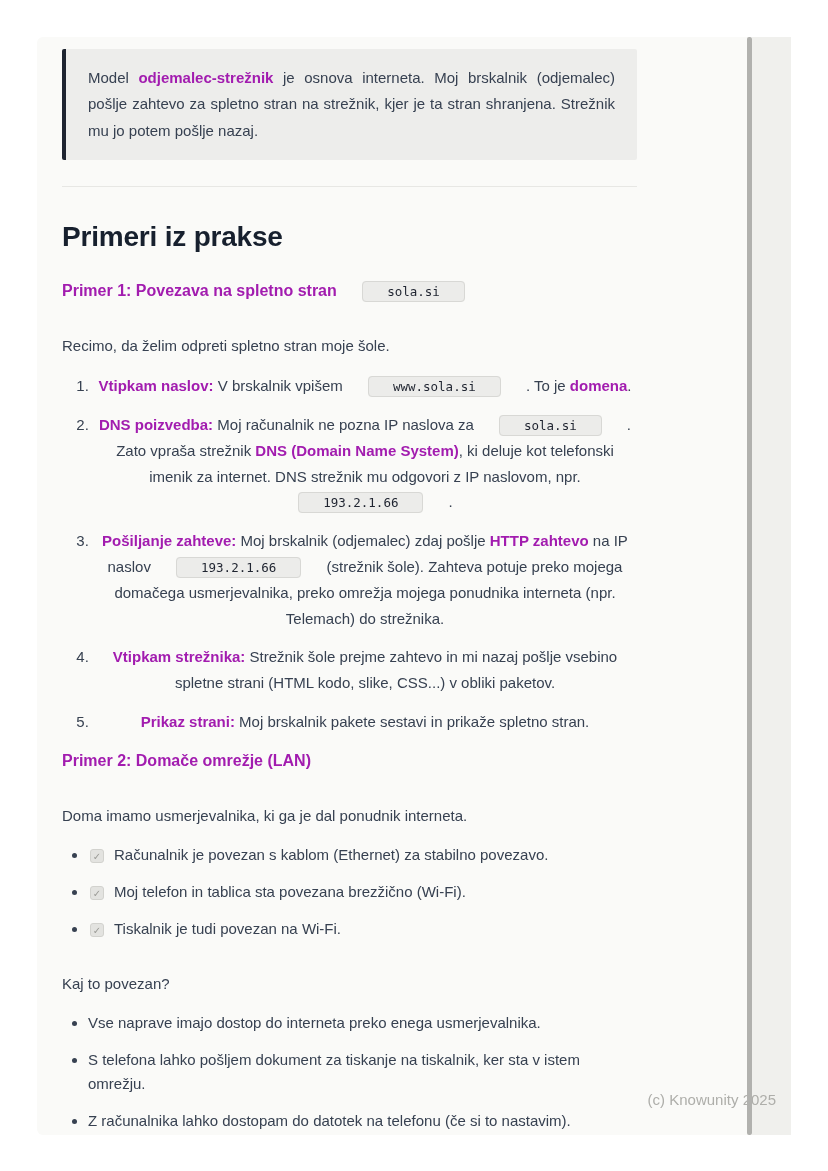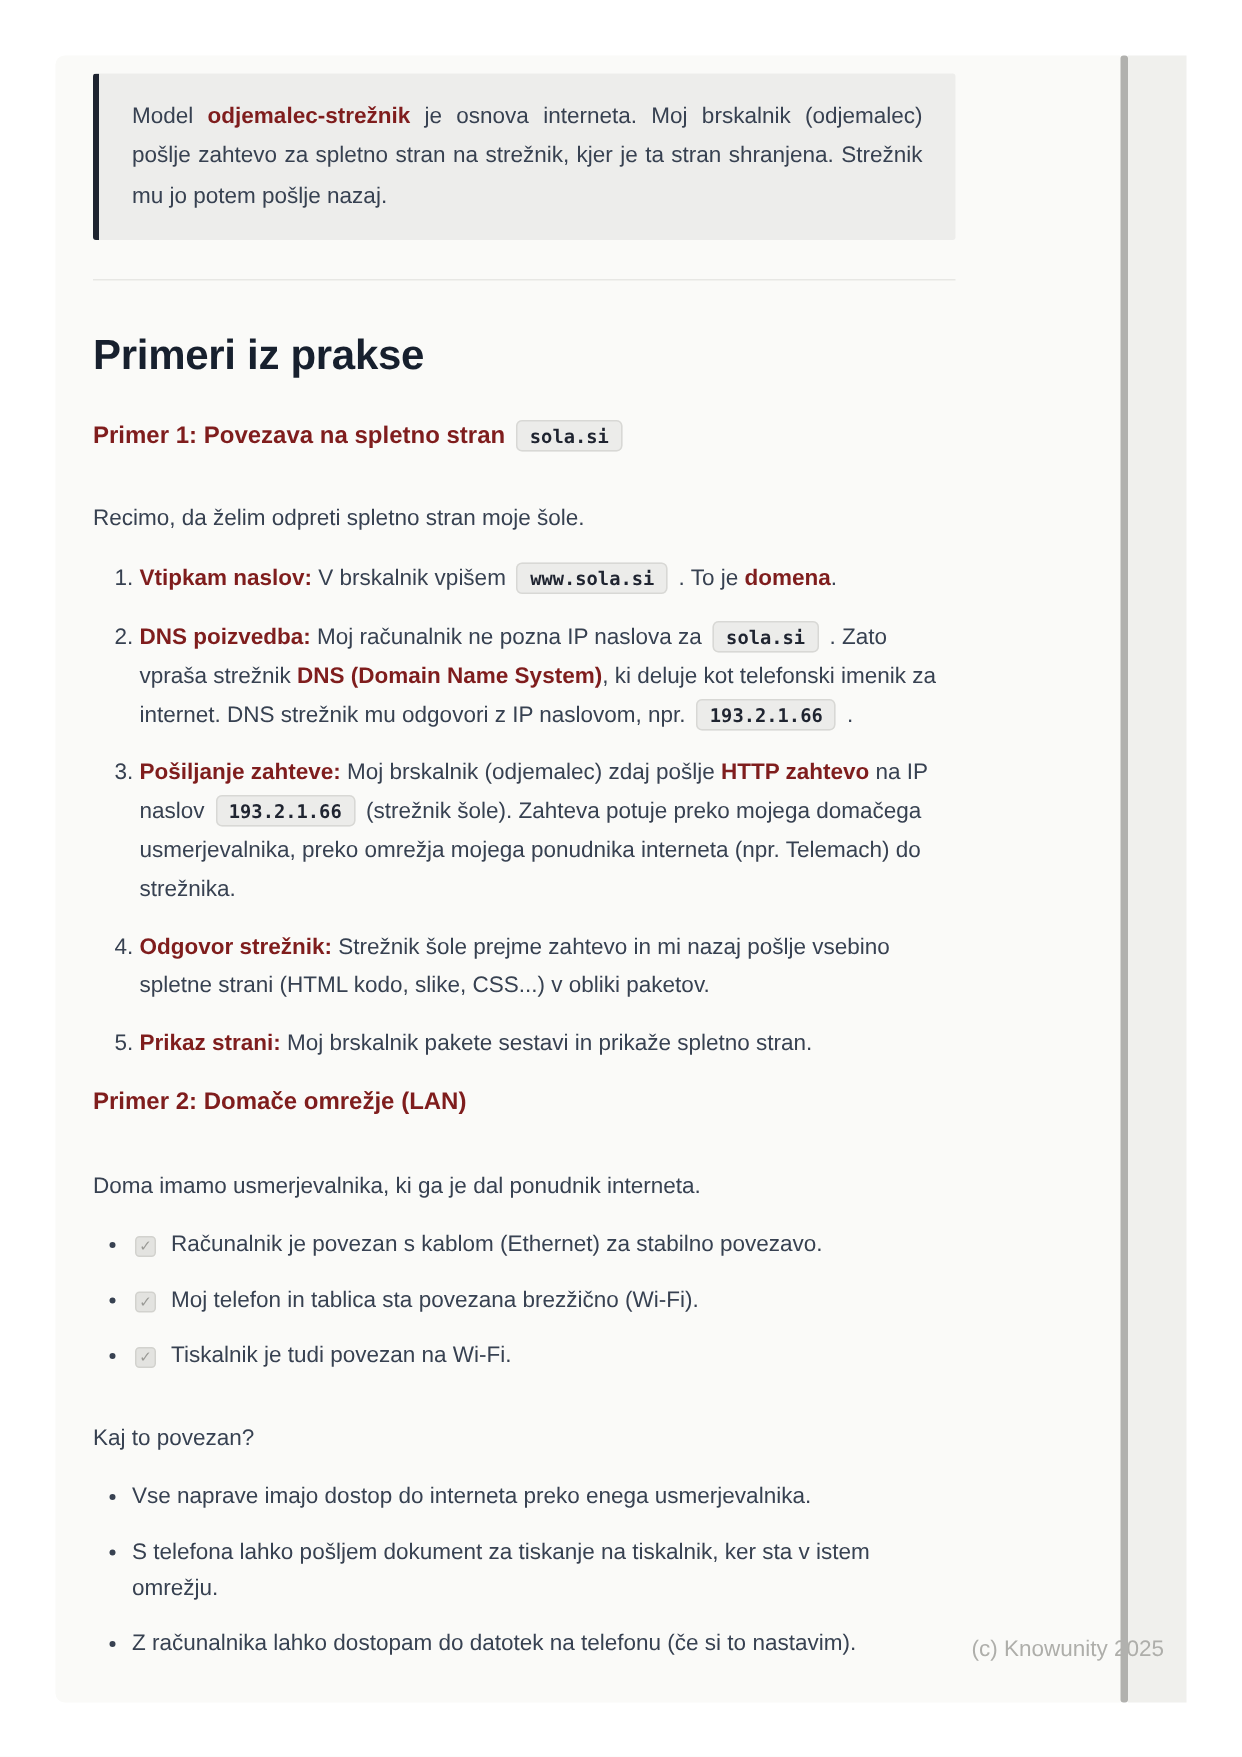--- a/index.html
+++ b/index.html
@@ -31,21 +31,21 @@
   }
   blockquote.callout {
     background: #ededeb;
     border-left: 4px solid #1e2430;
     border-radius: 2px;
     padding: 16px 22px;
     text-align: justify;
     line-height: 1.75;
     margin-bottom: 26px;
   }
-  strong { color: #7f1d1d; font-weight: 700; }
+  strong { color: #a21caf; font-weight: 700; }
   hr.divider {
     border: none;
     border-top: 1px solid #e7e7e4;
     margin: 0 0 28px 0;
   }
   h2.section-heading {
     font-size: 28px;
     font-weight: 700;
     color: #17202e;
     letter-spacing: -0.2px;
@@ -54,35 +54,35 @@
   .subheading {
     font-size: 16px;
     font-weight: 700;
     color: #1f2937;
     margin-bottom: 16px;
   }
   p.para { margin-bottom: 15px; margin-top: 31px; }
   code.code, .subheading code.code {
     font-family: "DejaVu Sans Mono", monospace;
     font-size: 12.5px;
-    font-weight: 700;
+    font-weight: 400;
     background: #ececea;
     border: 1px solid #d8d8d5;
     border-radius: 4px;
-    padding: 2px 8px;
-    margin: 0 3px;
+    padding: 2px 24px;
+    margin: 0 21px;
     color: #1f2430;
     white-space: nowrap;
   }
   ol.steps {
     padding-left: 31px;
     margin-bottom: 6px;
     line-height: 1.72;
   }
-  ol.steps li { margin-bottom: 13px; }
+  ol.steps li { margin-bottom: 13px; text-align: center; }
   ul.checklist, ul.plain-list {
     padding-left: 26px;
     margin-bottom: 6px;
     line-height: 1.6;
   }
   ul.checklist li, ul.plain-list li { margin-bottom: 13px; }
   .checkbox {
     display: inline-block;
     width: 14px; height: 14px;
     background: #e3e3e0;
@@ -133,21 +133,21 @@
     <h2 class="section-heading">Primeri iz prakse</h2>
 
     <div class="subheading"><strong>Primer 1: Povezava na spletno stran </strong><code class="code">sola.si</code></div>
 
     <p class="para">Recimo, da želim odpreti spletno stran moje šole.</p>
 
     <ol class="steps">
       <li><strong>Vtipkam naslov:</strong><span> V brskalnik vpišem </span><code class="code">www.sola.si</code><span> . To je </span><strong>domena</strong><span>.</span></li>
       <li><strong>DNS poizvedba:</strong><span> Moj računalnik ne pozna IP naslova za </span><code class="code">sola.si</code><span> . Zato vpraša strežnik </span><strong>DNS (Domain Name System)</strong><span>, ki deluje kot telefonski imenik za internet. DNS strežnik mu odgovori z IP naslovom, npr. </span><code class="code">193.2.1.66</code><span> .</span></li>
       <li><strong>Pošiljanje zahteve:</strong><span> Moj brskalnik (odjemalec) zdaj pošlje </span><strong>HTTP zahtevo</strong><span> na IP naslov </span><code class="code">193.2.1.66</code><span> (strežnik šole). Zahteva potuje preko mojega domačega usmerjevalnika, preko omrežja mojega ponudnika interneta (npr. Telemach) do strežnika.</span></li>
-      <li><strong>Odgovor strežnik:</strong><span> Strežnik šole prejme zahtevo in mi nazaj pošlje vsebino spletne strani (HTML kodo, slike, CSS...) v obliki paketov.</span></li>
+      <li><strong>Vtipkam strežnika:</strong><span> Strežnik šole prejme zahtevo in mi nazaj pošlje vsebino spletne strani (HTML kodo, slike, CSS...) v obliki paketov.</span></li>
       <li><strong>Prikaz strani:</strong><span> Moj brskalnik pakete sestavi in prikaže spletno stran.</span></li>
     </ol>
 
     <div class="subheading">
       <strong>Primer 2: Domače omrežje (LAN)</strong>
     </div>
 
     <p class="para">Doma imamo usmerjevalnika, ki ga je dal ponudnik interneta.</p>
 
     <ul class="checklist">

